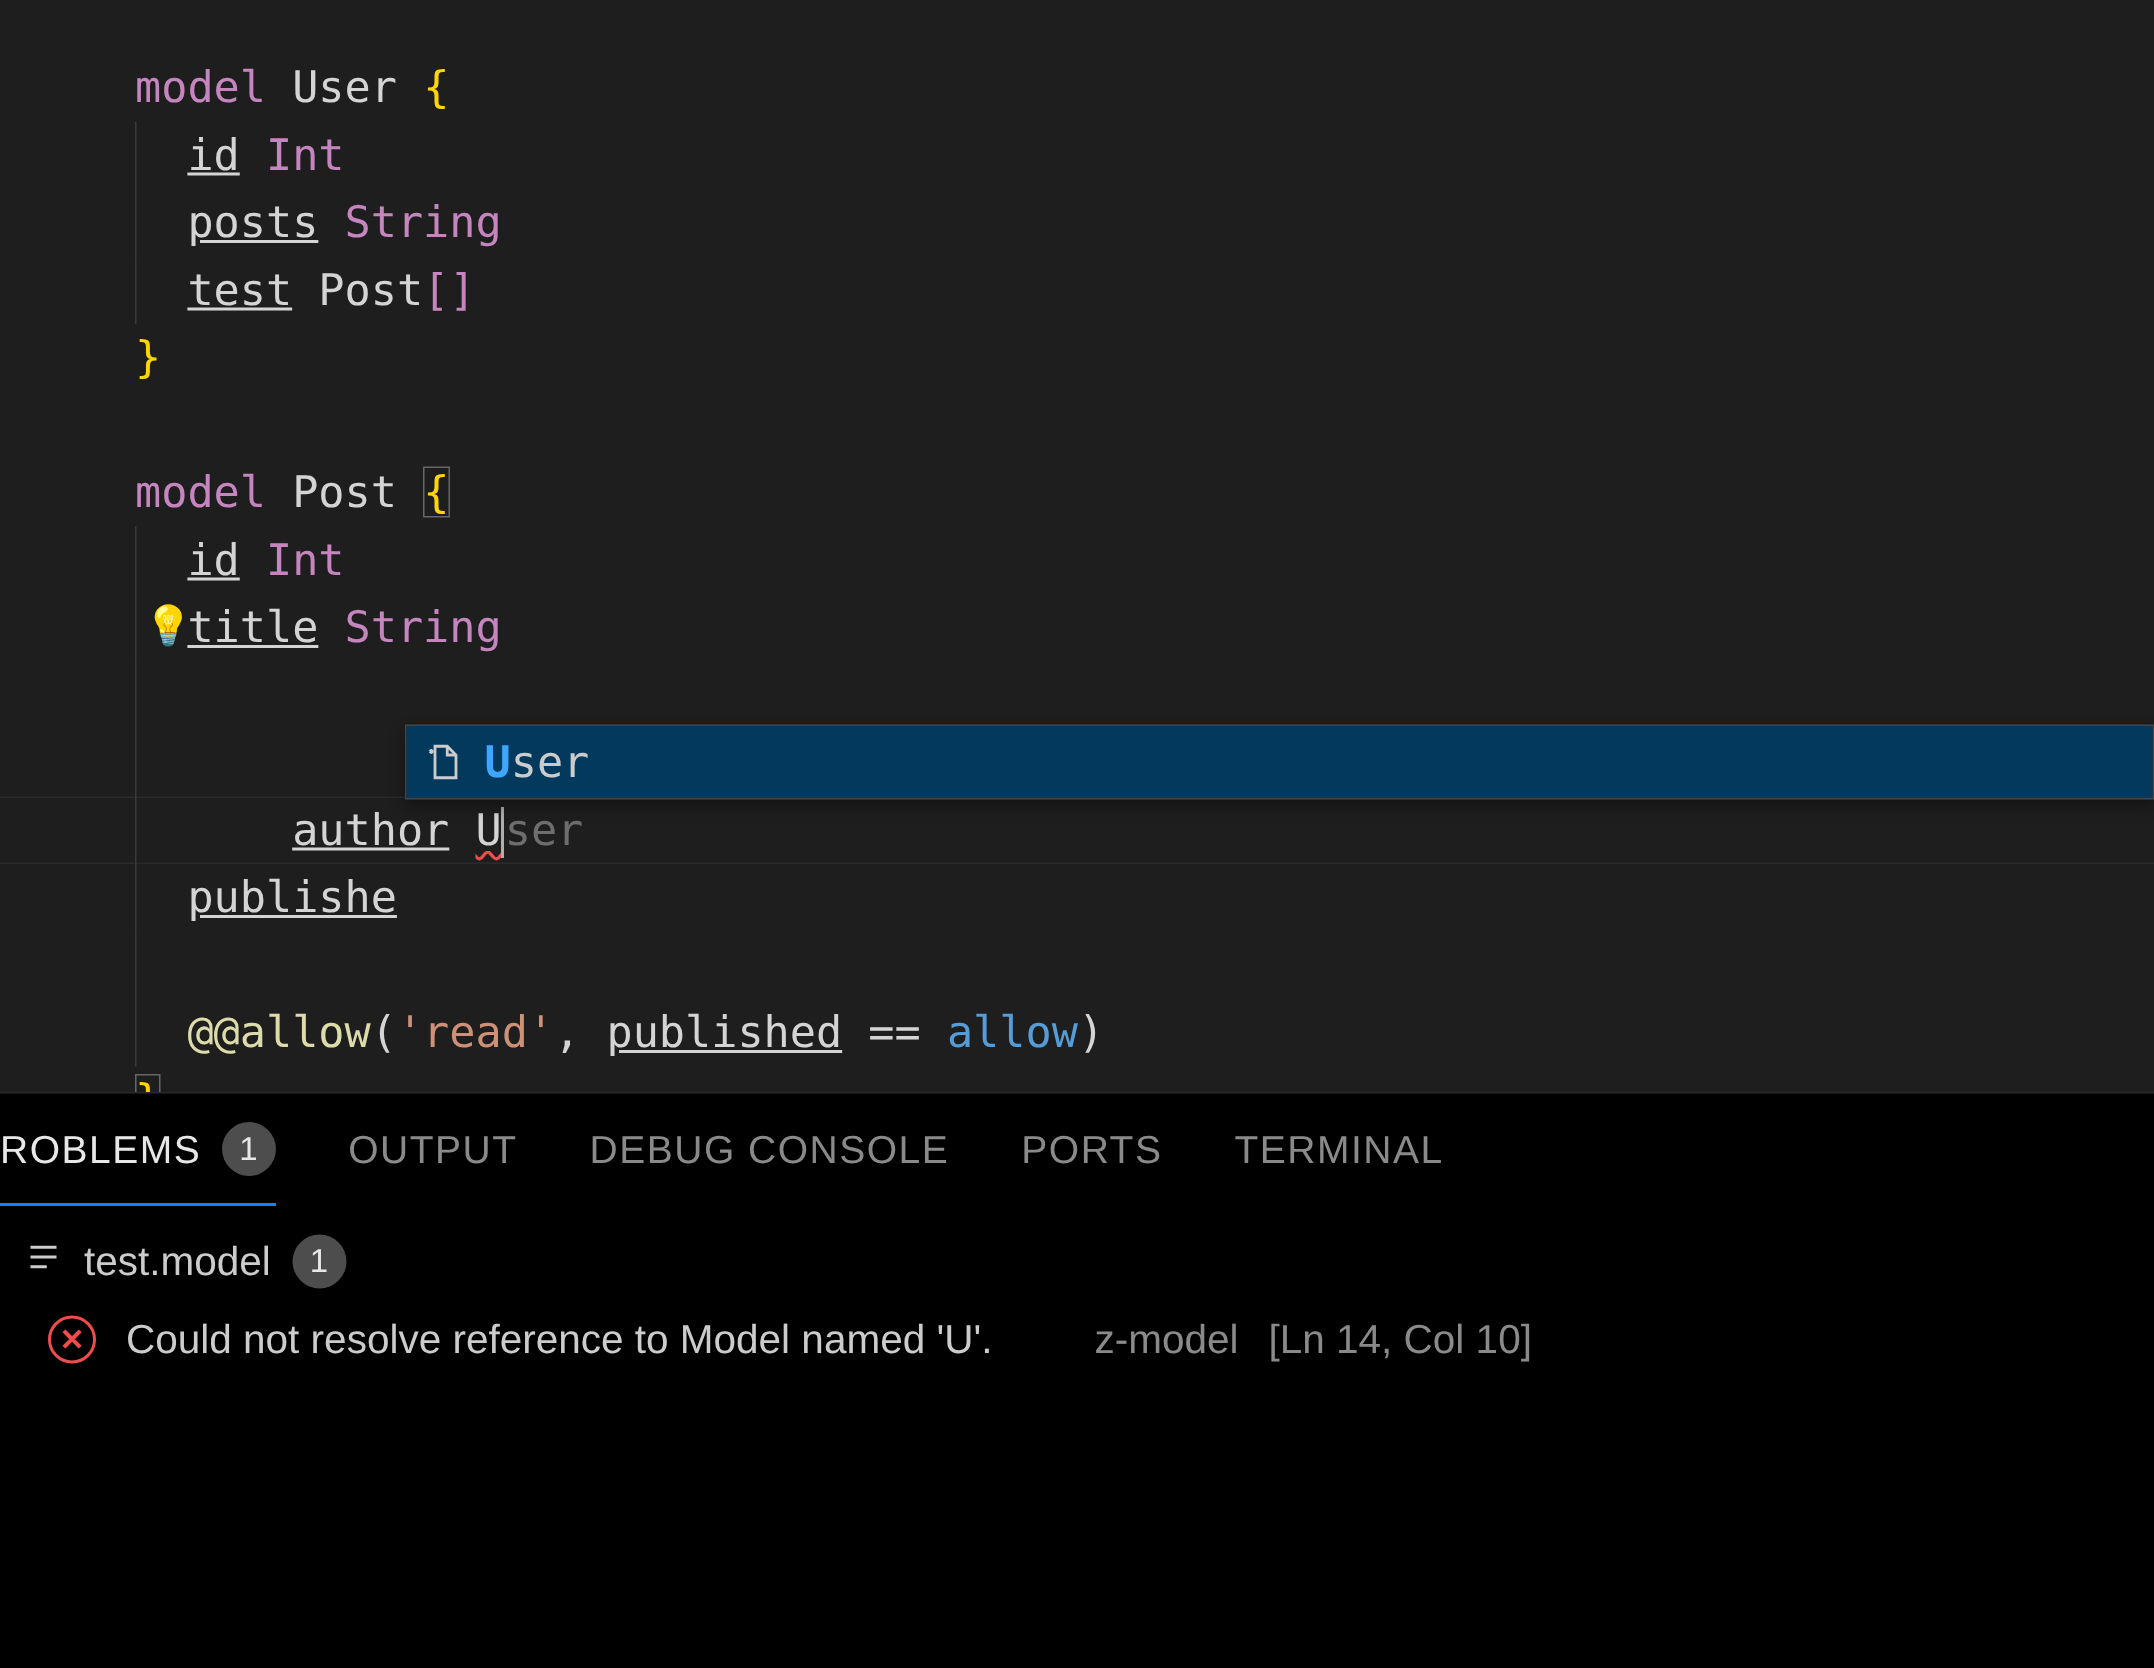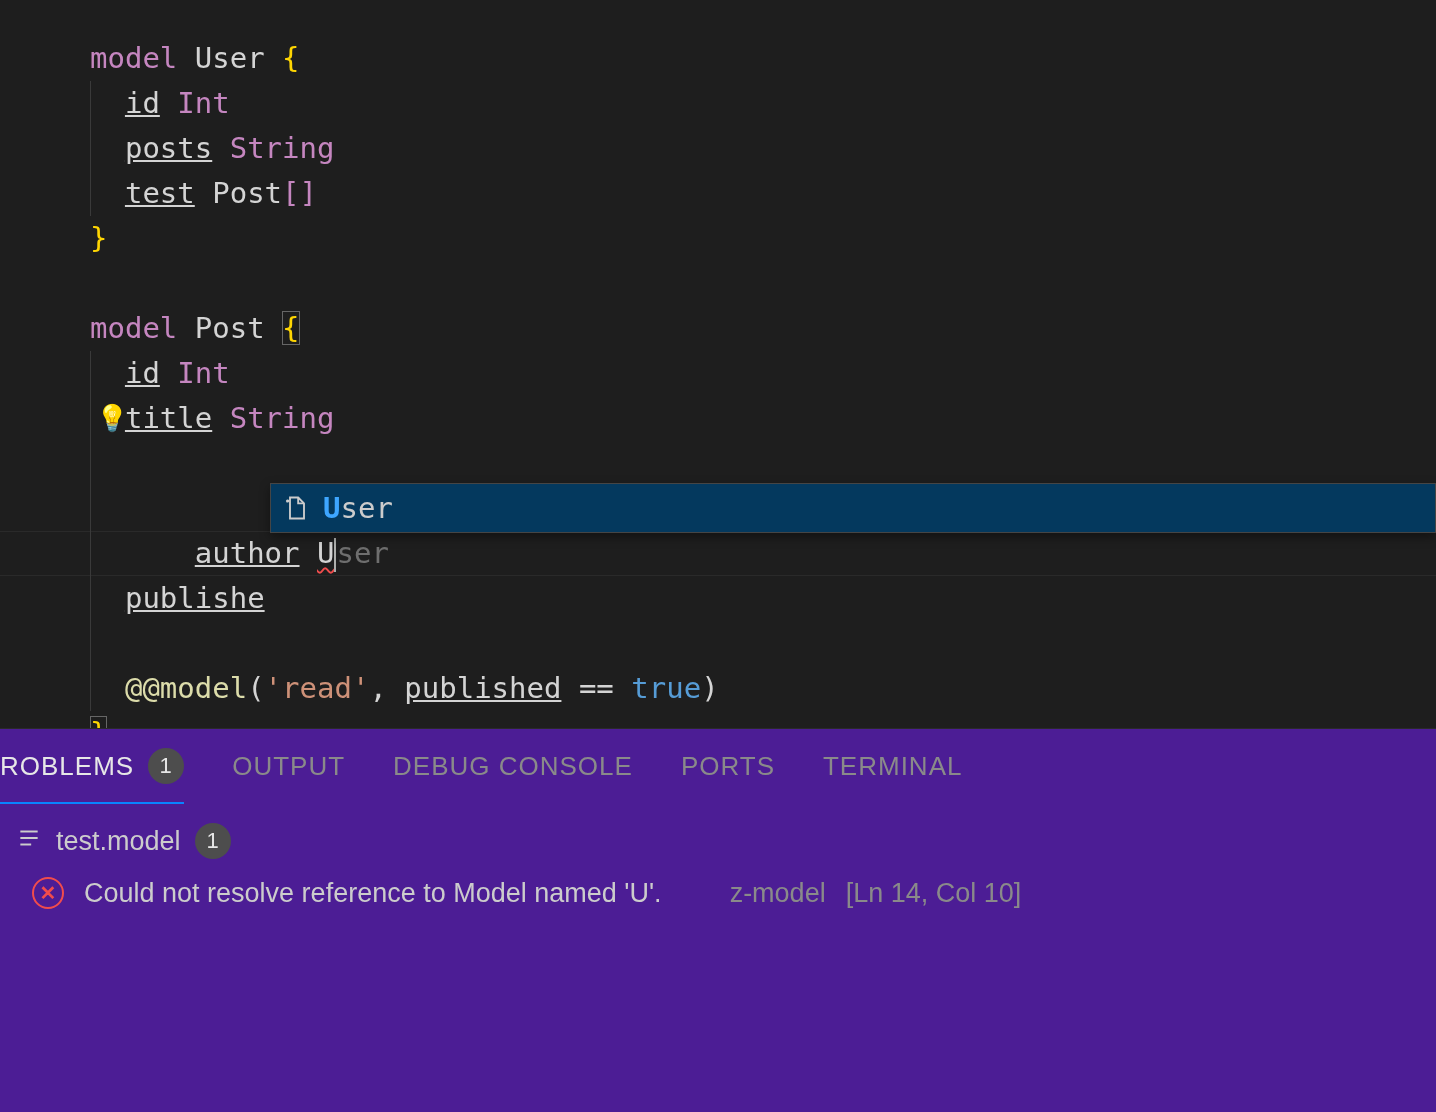--- a/index.html
+++ b/index.html
@@ -97,21 +97,21 @@
   .suggest-icon svg { display: block; }
   .suggest-text .match { color: #3ea6ff; font-weight: bold; }
   .suggest-text { color: #cccccc; }
 
   
   .panel {
     position: absolute;
     left: 0; right: 0;
     top: 728px;
     bottom: 0;
-    background: #4c1d95;
+    background: #000000;
     border-top: 1px solid #2a2a2a;
     font-family: -apple-system, "Segoe UI", sans-serif;
   }
   .tabs {
     display: flex;
     align-items: center;
     gap: 48px;
     height: 74px;
     padding-left: 0;
     font-size: 26px;
@@ -210,21 +210,21 @@
   <div class="line" style="position:relative;"><span class="indent-guide"></span><span class="bulb">💡</span>  <span class="field">title</span> <span class="type">String</span></div>
 
   <div class="line" style="position:relative;">
     <div class="current-line-hl"></div>
     <span class="indent-guide"></span>  <span class="field">author</span> <span class="name squiggle">U</span><span class="cursor"></span><span class="ghost">ser</span></div>
 
   <div class="line"><span class="indent-guide"></span>  <span class="field">publishe</span></div>
 
   <div class="line"><span class="indent-guide"></span>&nbsp;</div>
 
-  <div class="line"><span class="indent-guide"></span>  <span class="decorator">@@model</span><span class="punct">(</span><span class="string">'read'</span><span class="punct">, </span><span class="field">published</span><span class="punct"> == </span><span class="bool">true</span><span class="punct">)</span></div>
+  <div class="line"><span class="indent-guide"></span>  <span class="decorator">@@allow</span><span class="punct">(</span><span class="string">'read'</span><span class="punct">, </span><span class="field">published</span><span class="punct"> == </span><span class="bool">allow</span><span class="punct">)</span></div>
 
   <div class="line"><span class="brace brace-match">}</span></div>
 
   <div class="suggest">
     <div class="suggest-row">
       <span class="suggest-icon">
         <svg width="28" height="28" viewBox="0 0 24 24" fill="none" stroke="#cccccc" stroke-width="1.6">
           <path d="M13 3 L6 3 L6 21 L18 21 L18 8 Z"></path>
           <path d="M13 3 L13 8 L18 8"></path>
           <path d="M3 6 C 5 4, 5 8, 3 6" stroke="#cccccc"></path>

